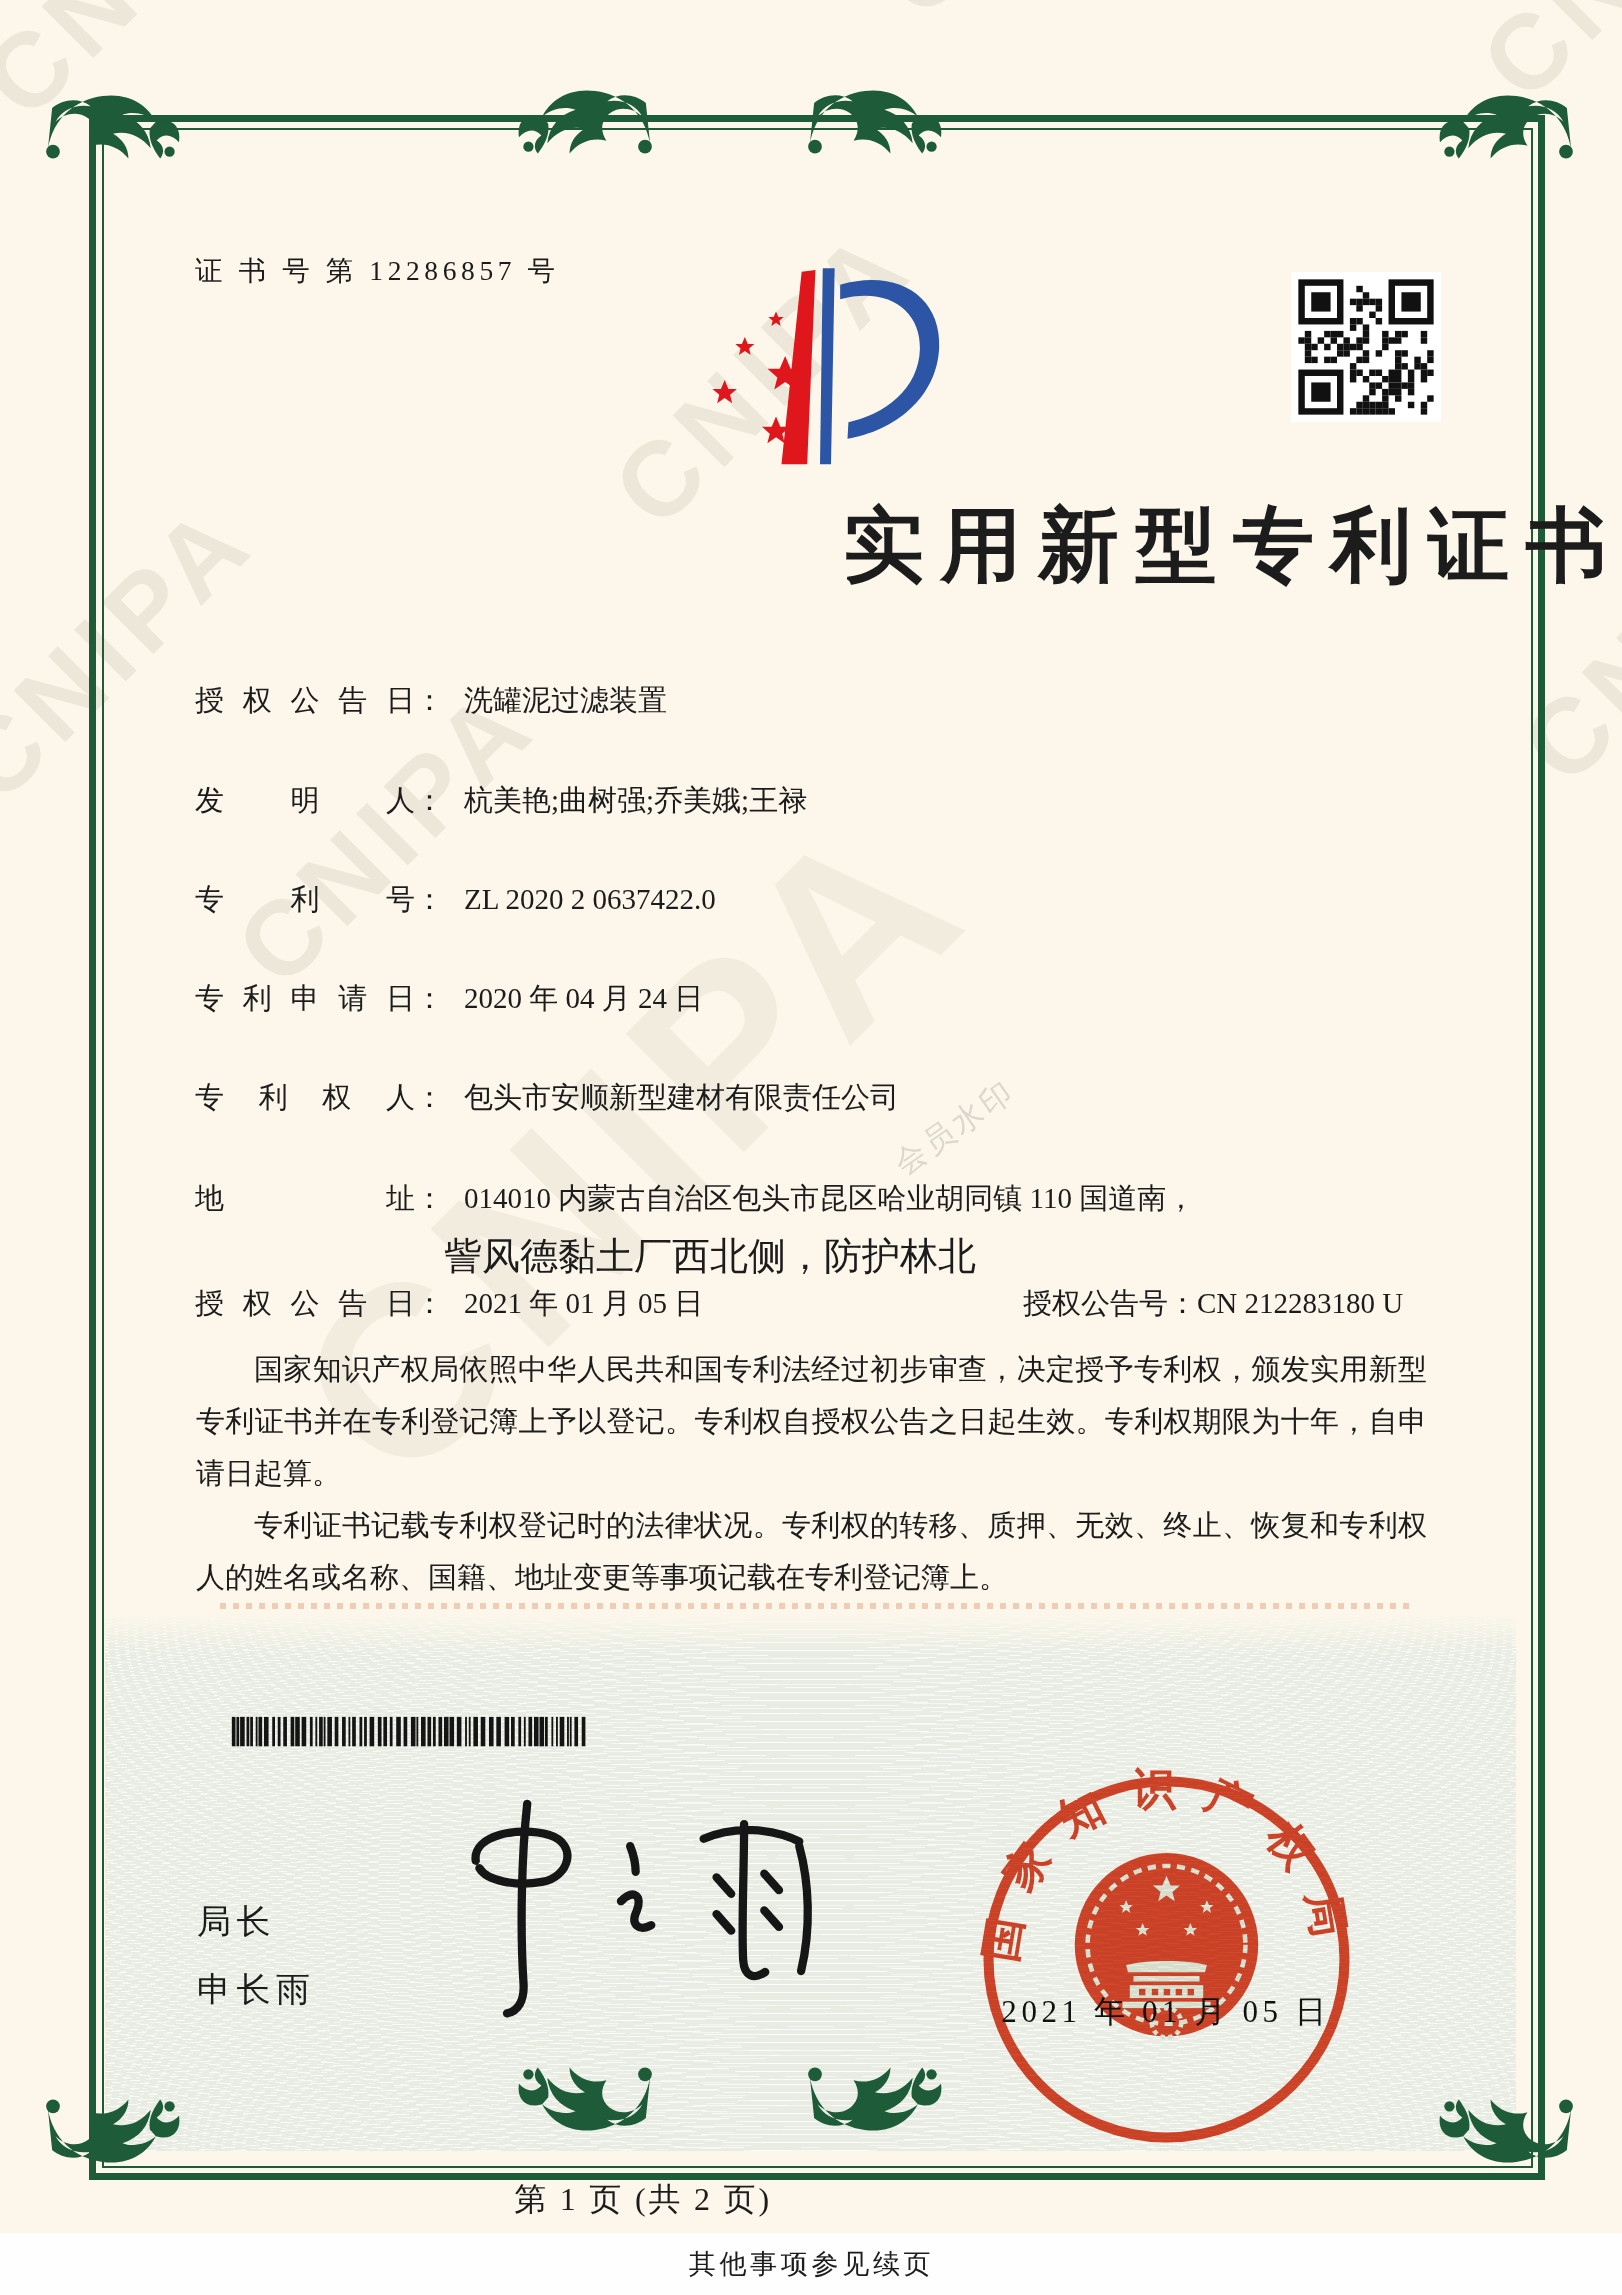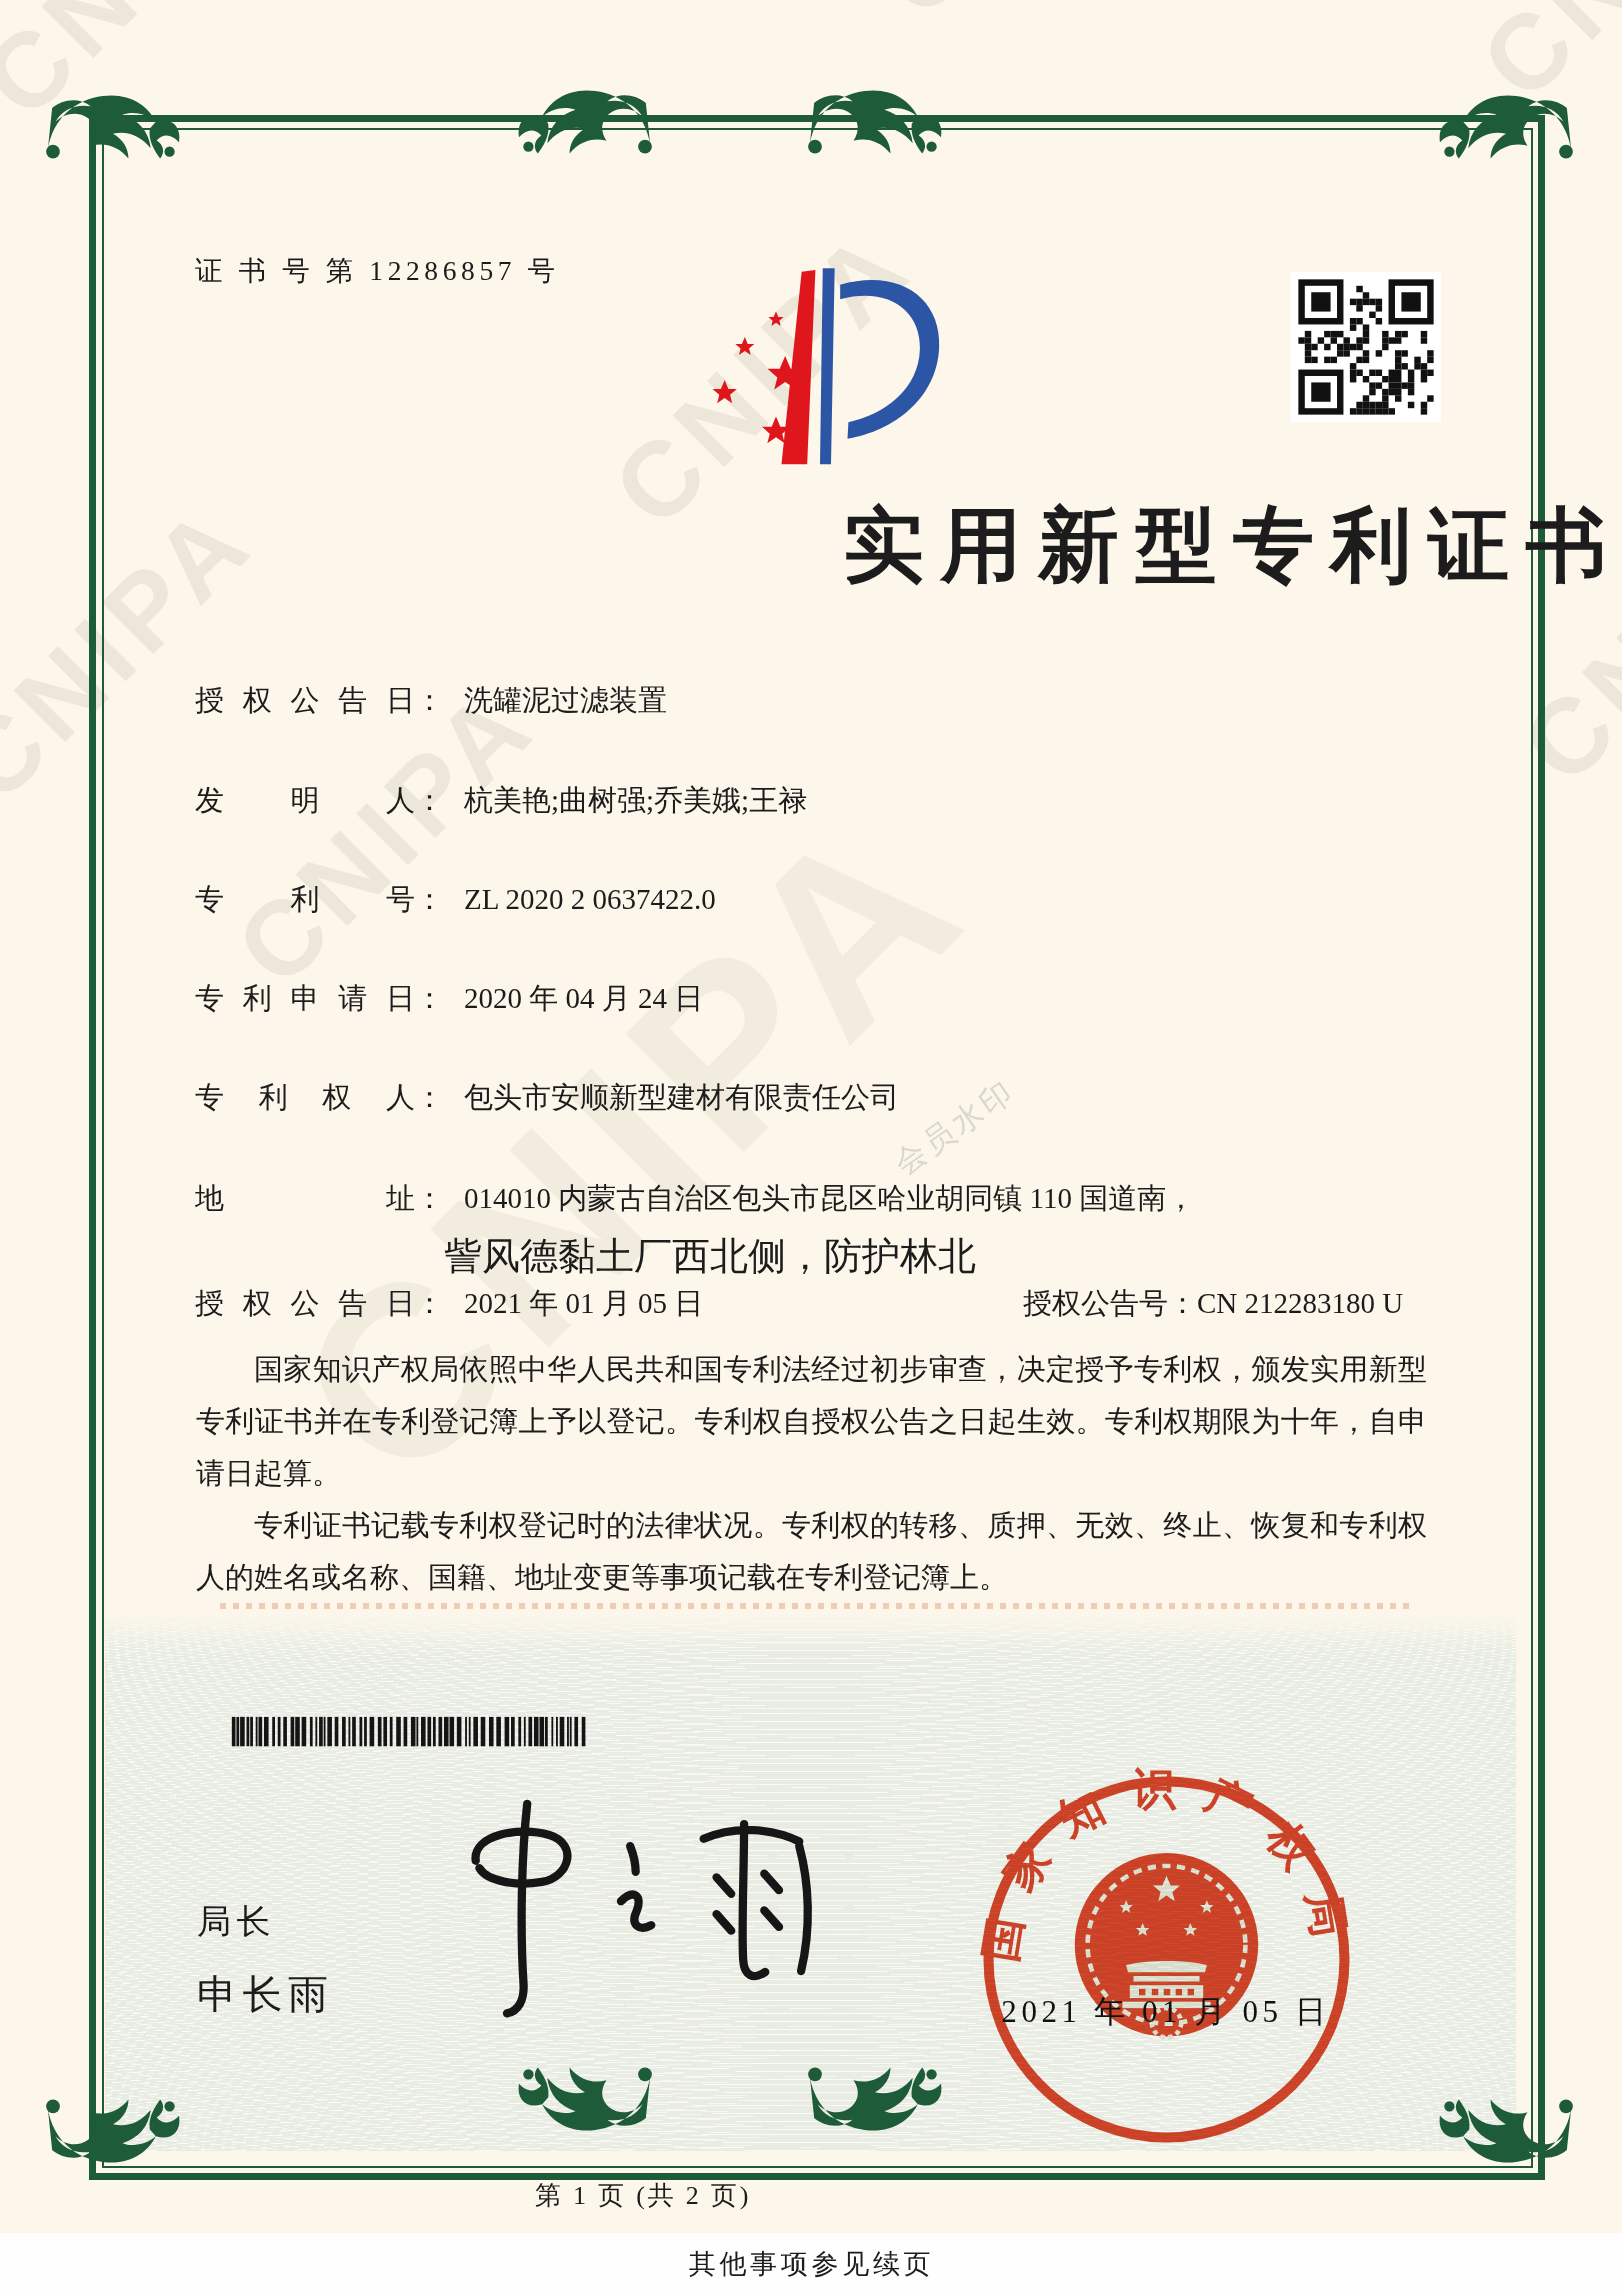--- a/index.html
+++ b/index.html
@@ -44,32 +44,32 @@
   .addr2{position:absolute;left:444px;top:1231px;font-size:38px;z-index:3;white-space:nowrap;}
   .grant2{position:absolute;left:828px;top:0;font-size:29px;white-space:nowrap;}
   
   .bodytext{position:absolute;left:196px;top:1343px;width:1231px;z-index:3;
             font-size:29px;line-height:52px;text-align:justify;}
   .bodytext p{margin:0;text-indent:2em;}
   
   .chief-title{position:absolute;left:197px;top:1899px;z-index:3;
       font-family:"Liberation Sans","DejaVu Sans",sans-serif;font-size:34px;letter-spacing:5.5px;}
   .chief-name{position:absolute;left:197px;top:1967px;z-index:3;
-      font-family:"Liberation Sans","DejaVu Sans",sans-serif;font-size:40px;letter-spacing:5.5px;}
+      font-family:"Liberation Sans","DejaVu Sans",sans-serif;font-size:34px;letter-spacing:5.5px;}
   .sig{position:absolute;left:439px;top:1789px;width:397px;height:241px;z-index:3;}
   
   .seal{position:absolute;left:972px;top:1765px;width:389px;height:389px;z-index:4;
         mix-blend-mode:multiply;}
   .seal-date{position:absolute;left:977px;top:1991px;width:378px;text-align:center;z-index:4;
              font-size:31px;letter-spacing:4.6px;color:#111;}
   
   .barcode{position:absolute;left:230px;top:1715px;width:360px;height:35px;z-index:3;}
   
   .page-info{position:absolute;left:0;top:2178px;width:1286px;text-align:center;
-             font-size:26px;letter-spacing:2.8px;z-index:6;}
+             font-size:32px;letter-spacing:2.8px;z-index:6;}
   .continuation{position:absolute;left:0;top:2246px;width:1623px;text-align:center;
                 font-size:27px;letter-spacing:3.7px;z-index:6;}
 </style>
 </head>
 <body>
 
 <svg width="0" height="0" style="position:absolute" aria-hidden="true">
   <defs>
     <symbol id="orn-sym" viewBox="0 0 160 110">
       <g fill="#1d5b39">

